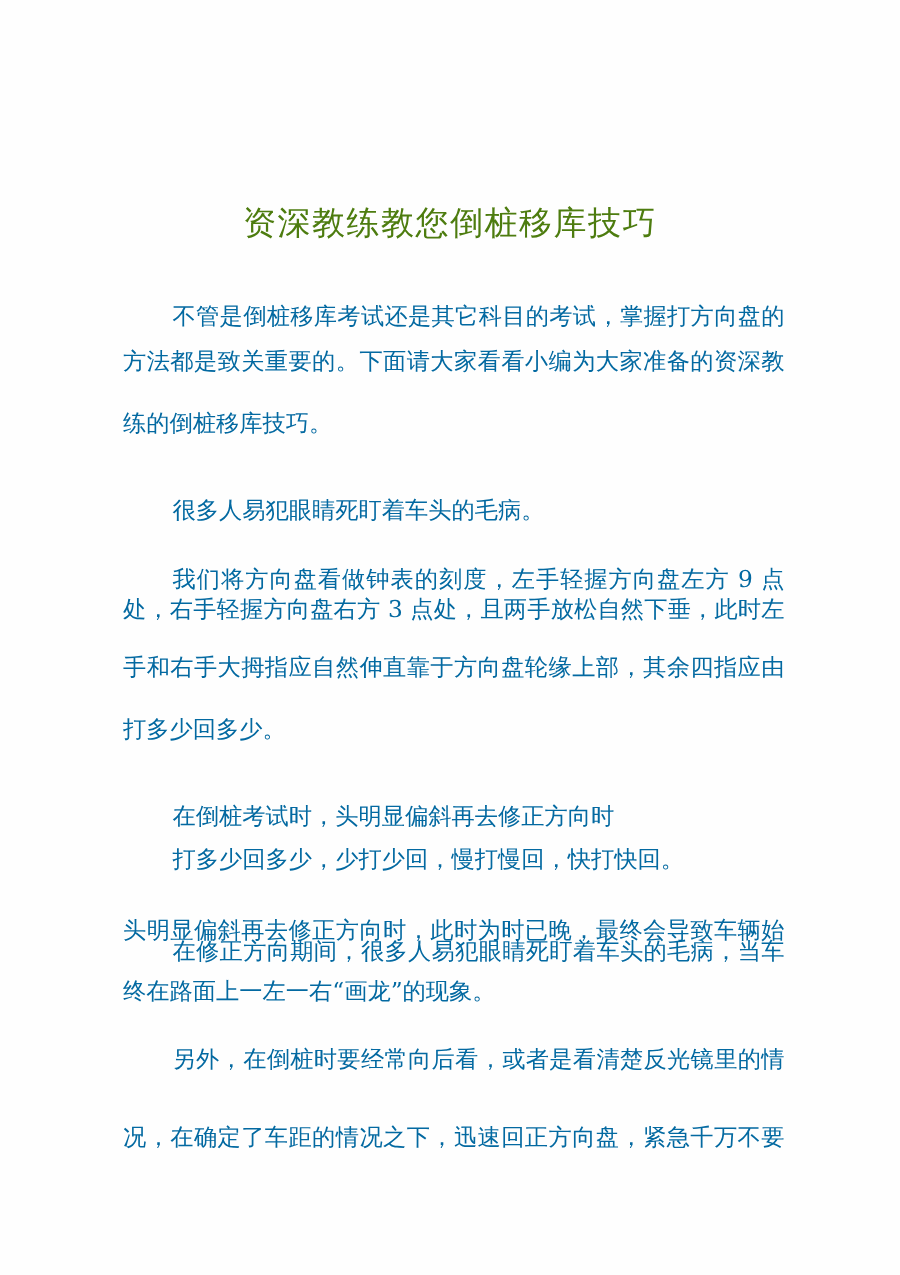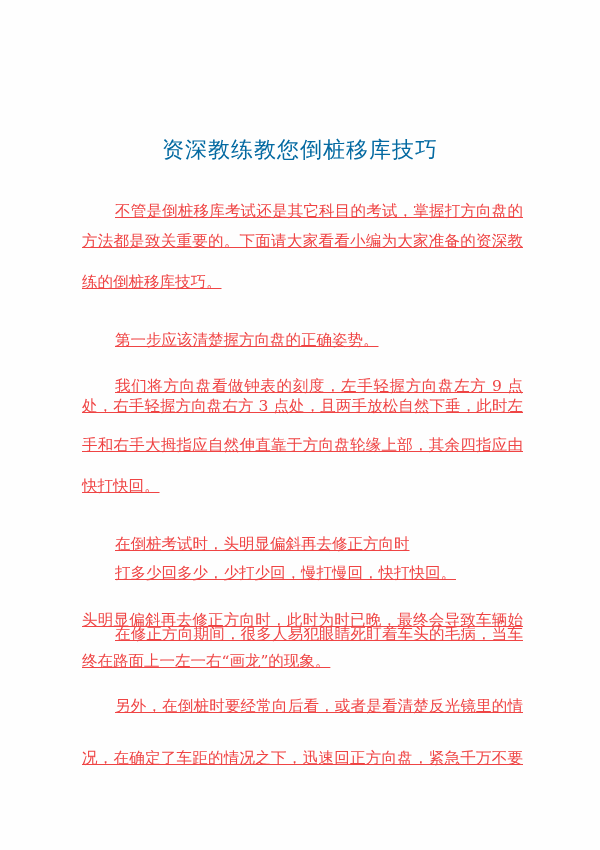--- a/index.html
+++ b/index.html
@@ -1,40 +1,40 @@
 <!DOCTYPE html>
 <html><head>
 <meta charset="utf-8">
 <style>
   html, body { margin: 0; padding: 0; background: #ffffff; }
   body { width: 600px; height: 850px; position: relative; overflow: hidden;
          font-family: "DejaVu Serif", "Liberation Serif", serif; color: #1a1a1a; }
   .page { position: absolute; left: 0; top: 0; width: 600px; height: 850px; background: #fefefe; }
   .title { position: absolute; left: 0; width: 600px; top: 136px; text-align: center;
            font-family: "DejaVu Sans", "Liberation Sans", sans-serif; font-size: 22px;
-           letter-spacing: 1px; color: #0369a1; line-height: 28px; }
+           letter-spacing: 1px; color: #4d7c0f; line-height: 28px; }
   .line { position: absolute; left: 82px; width: 441px; font-size: 15.5px; line-height: 20px;
-          white-space: nowrap; text-align: justify; text-align-last: justify; color: #ef4444; text-decoration: underline; }
+          white-space: nowrap; text-align: justify; text-align-last: justify; color: #0369a1; }
   .line.indent { left: 115px; width: 408px; }
   .line.last { text-align-last: left; margin-top: 12px; }
 </style>
 </head>
 <body>
 
 <div class="page">
   <div class="title">资深教练教您倒桩移库技巧</div>
   <div id="body-lines">
       <div class="line indent" style="top: 201px;">不管是倒桩移库考试还是其它科目的考试，掌握打方向盘的</div>
       <div class="line" style="top: 231px;">方法都是致关重要的。下面请大家看看小编为大家准备的资深教</div>
       <div class="line last" style="top: 260px;">练的倒桩移库技巧。</div>
-      <div class="line indent last" style="top: 318px;">第一步应该清楚握方向盘的正确姿势。</div>
+      <div class="line indent last" style="top: 318px;">很多人易犯眼睛死盯着车头的毛病。</div>
       <div class="line indent" style="top: 376px;">我们将方向盘看做钟表的刻度，左手轻握方向盘左方 9 点</div>
       <div class="line" style="top: 396px;">处，右手轻握方向盘右方 3 点处，且两手放松自然下垂，此时左</div>
       <div class="line" style="top: 435px;">手和右手大拇指应自然伸直靠于方向盘轮缘上部，其余四指应由</div>
-      <div class="line last" style="top: 464px;">快打快回。</div>
+      <div class="line last" style="top: 464px;">打多少回多少。</div>
       <div class="line indent last" style="top: 522px;">在倒桩考试时，头明显偏斜再去修正方向时</div>
       <div class="line indent last" style="top: 551px;">打多少回多少，少打少回，慢打慢回，快打快回。</div>
       <div class="line indent" style="top: 580px; margin-top: 44px;">在修正方向期间，很多人易犯眼睛死盯着车头的毛病，当车</div>
       <div class="line" style="top: 610px;">头明显偏斜再去修正方向时，此时为时已晚，最终会导致车辆始</div>
       <div class="line last" style="top: 639px;">终在路面上一左一右“画龙”的现象。</div>
       <div class="line indent" style="top: 696px;">另外，在倒桩时要经常向后看，或者是看清楚反光镜里的情</div>
       <div class="line" style="top: 748px;">况，在确定了车距的情况之下，迅速回正方向盘，紧急千万不要</div>
     </div>
 </div>
 

